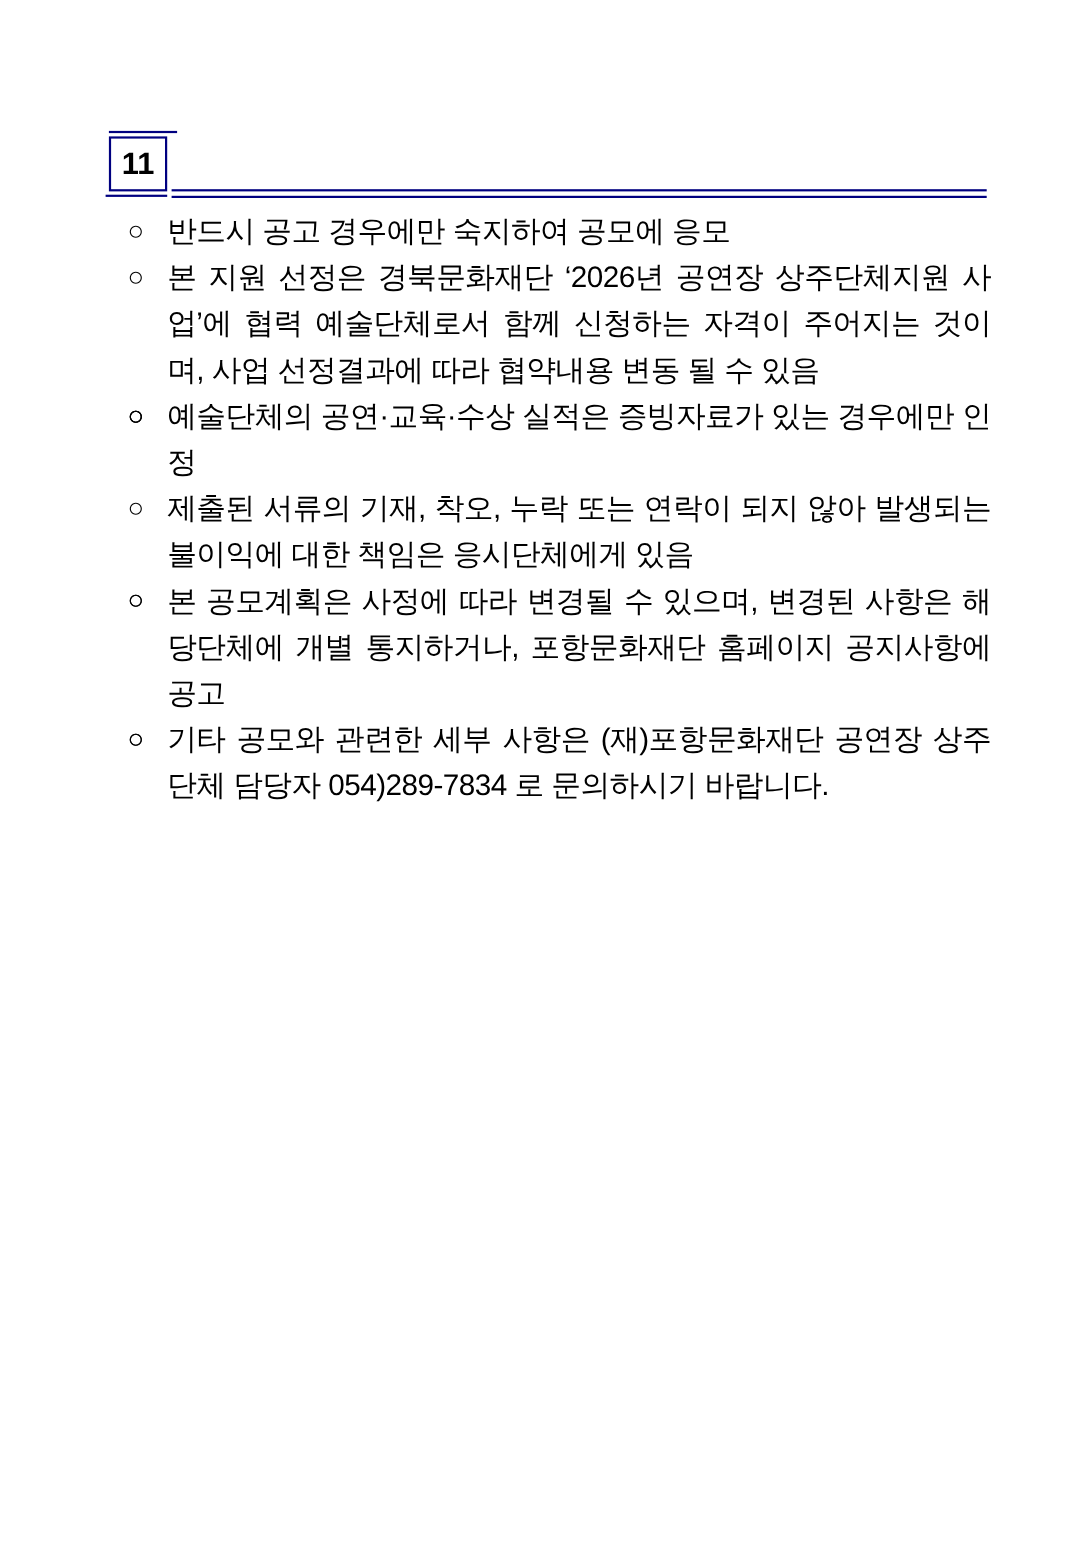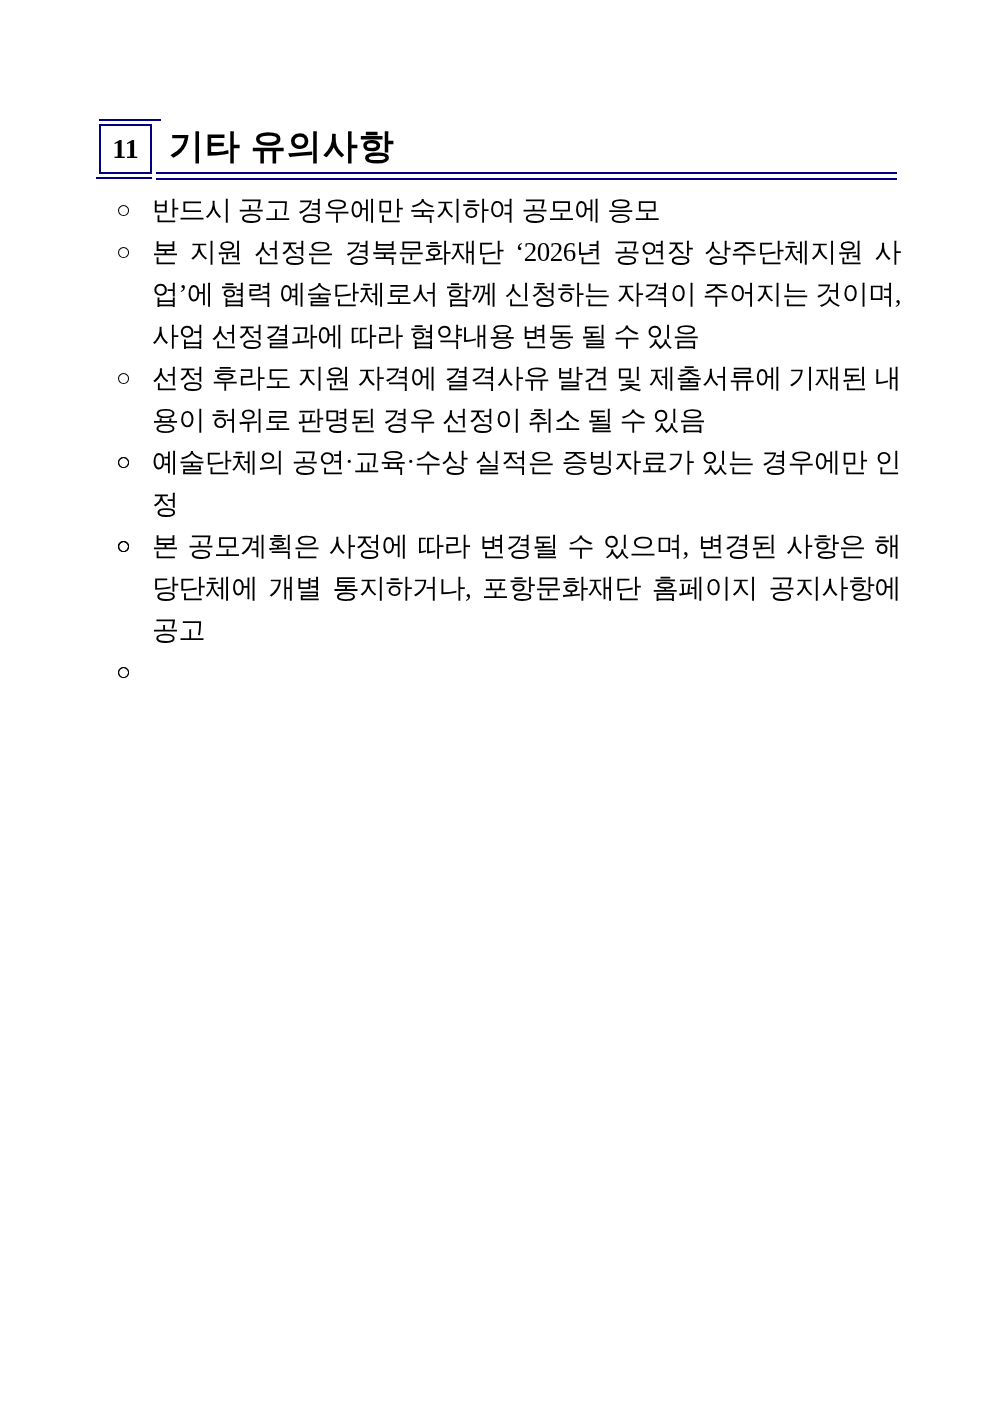--- a/index.html
+++ b/index.html
@@ -5,21 +5,21 @@
   html, body {
     margin: 0;
     padding: 0;
     background: #ffffff;
   }
   .page {
     position: relative;
     width: 992px;
     height: 1403px;
     background: #ffffff;
-    font-family: Liberation Serif, serif;
+    font-family: Liberation Sans, sans-serif;
     color: #000000;
     overflow: hidden;
     border-radius: 30px;
   }
 
   
   .sec-header {
     position: absolute;
     left: 95px;
     top: 117px;
@@ -110,55 +110,55 @@
 <body>
 
 <div class="page">
 
   <div class="sec-header">
     <div class="top-accent-line"></div>
     <div class="num-box">
       <span>11</span>
     </div>
     <div class="box-under-line"></div>
-    <div class="sec-title">기타 유의사항</div>
     <div class="double-underline"></div>
   </div>
 
   <div class="notice-list">
     <p class="notice-item">
       <span class="bullet-marker">○</span>
       <span>반드시 공고 경우에만 숙지하여 공모에 응모</span>
     </p>
     <p class="notice-item">
       <span class="bullet-marker">○</span>
       <span>본 지원 선정은 경북문화재단 ‘2026년 공연장 상주단체지원 사업’에 협력 예술단체로서 함께 신청하는 자격이 주어지는 것이며, 사업 선정결과에 따라 협약내용 변동 될 수 있음</span>
     </p>
     <p class="notice-item">
       <span class="bullet-marker">○</span>
-      <span>선정 후라도 지원 자격에 결격사유 발견 및 제출서류에 기재된 내용이 허위로 판명된 경우 선정이 취소 될 수 있음</span>
     </p>
     <p class="notice-item">
       <span class="bullet-marker">○</span>
     </p>
     <p class="notice-item">
       <span class="bullet-marker">○</span>
       <span>예술단체의 공연·교육·수상 실적은 증빙자료가 있는 경우에만 인정</span>
     </p>
     <p class="notice-item">
       <span class="bullet-marker">○</span>
+      <span>제출된 서류의 기재, 착오, 누락 또는 연락이 되지 않아 발생되는 불이익에 대한 책임은 응시단체에게 있음</span>
     </p>
     <p class="notice-item">
       <span class="bullet-marker">○</span>
     </p>
     <p class="notice-item">
       <span class="bullet-marker">○</span>
       <span>본 공모계획은 사정에 따라 변경될 수 있으며, 변경된 사항은 해당단체에 개별 통지하거나, 포항문화재단 홈페이지 공지사항에 공고</span>
     </p>
     <p class="notice-item">
       <span class="bullet-marker">○</span>
     </p>
     <p class="notice-item">
       <span class="bullet-marker">○</span>
+      <span>기타 공모와 관련한 세부 사항은 (재)포항문화재단 공연장 상주단체 담당자 054)289-7834 로 문의하시기 바랍니다.</span>
     </p>
   </div>
 
 </div>
 
 </body></html>

